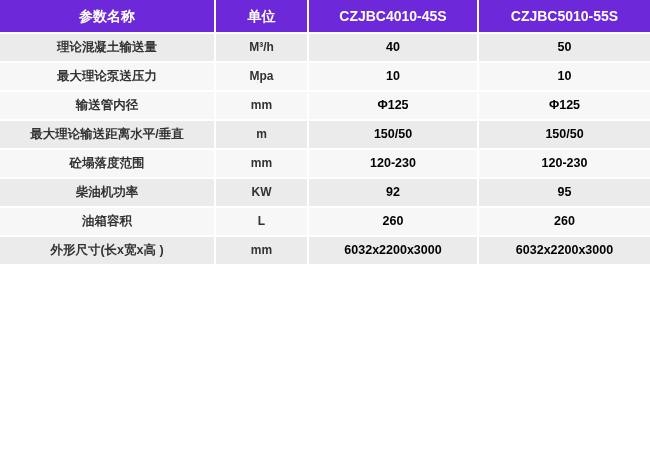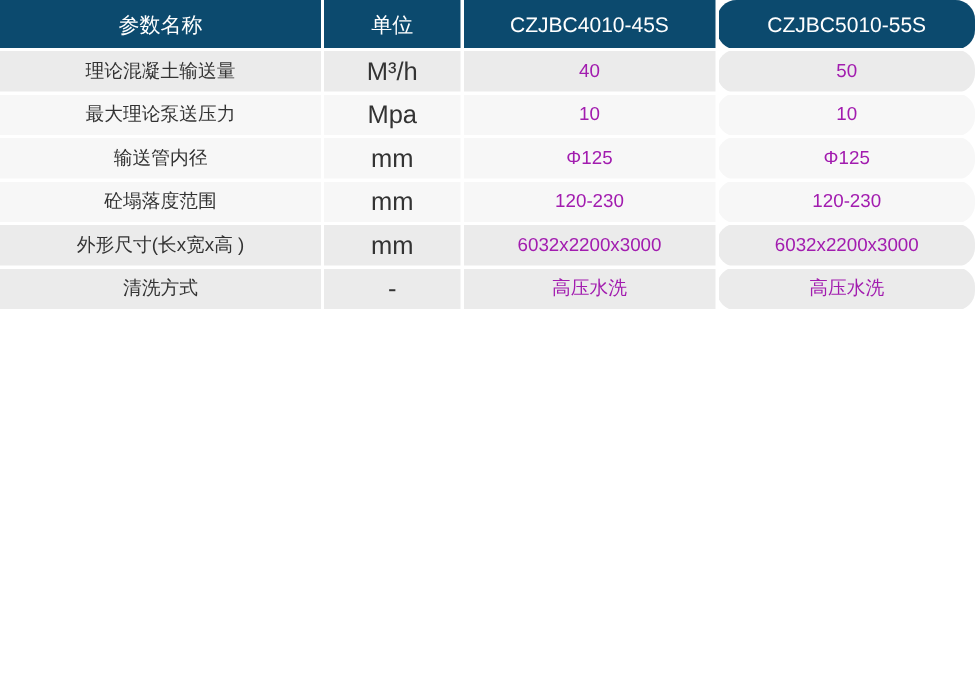--- a/index.html
+++ b/index.html
@@ -24,58 +24,57 @@
   #spec-table col.c2 { width: 170px; }
   #spec-table col.c3 { width: 172px; }
 
   #spec-table th,
   #spec-table td {
     height: 27px;
     line-height: 27px;
     padding: 0 2px;
     text-align: center;
     vertical-align: middle;
-    font-weight: normal;
+    font-weight: bold;
     font-size: 12.5px;
     border-right: 2px solid #ffffff;
     border-bottom: 2px solid #ffffff;
     white-space: nowrap;
     overflow: hidden;
   }
   #spec-table th:last-child,
   #spec-table td:last-child {
     border-right: none;
-    border-radius: 13px;
   }
   #spec-table thead th {
-    background: #0c4a6e;
+    background: #6d28d9;
     color: #ffffff;
     font-size: 14px;
-    font-weight: normal;
+    font-weight: bold;
     height: 32px;
     line-height: 32px;
   }
   #spec-table tbody tr.odd td {
     background: #ebebeb;
   }
   #spec-table tbody tr.even td {
     background: #f7f7f7;
   }
   #spec-table tbody td.col-name {
     font-size: 12.5px;
     color: #333333;
   }
   #spec-table tbody td.col-unit {
-    font-size: 17px;
+    font-size: 12px;
     color: #333333;
     text-align: center;
   }
   #spec-table tbody td.col-val {
     font-size: 12.5px;
-    color: #a21caf;
+    color: #000000;
   }
   .tail-space {
     height: 80px;
     background: #ffffff;
   }
 </style>
 </head>
 <body>
 
 <table id="spec-table">
@@ -105,33 +104,45 @@
       <td class="col-unit">Mpa</td>
       <td class="col-val">10</td>
       <td class="col-val">10</td>
     </tr>
     <tr class="even">
       <td class="col-name">输送管内径</td>
       <td class="col-unit">mm</td>
       <td class="col-val">Φ125</td>
       <td class="col-val">Φ125</td>
     </tr>
+    <tr class="odd">
+      <td class="col-name">最大理论输送距离水平/垂直</td>
+      <td class="col-unit">m</td>
+      <td class="col-val">150/50</td>
+      <td class="col-val">150/50</td>
+    </tr>
     <tr class="even">
       <td class="col-name">砼塌落度范围</td>
       <td class="col-unit">mm</td>
       <td class="col-val">120-230</td>
       <td class="col-val">120-230</td>
     </tr>
     <tr class="odd">
+      <td class="col-name">柴油机功率</td>
+      <td class="col-unit">KW</td>
+      <td class="col-val">92</td>
+      <td class="col-val">95</td>
+    </tr>
+    <tr class="even">
+      <td class="col-name">油箱容积</td>
+      <td class="col-unit">L</td>
+      <td class="col-val">260</td>
+      <td class="col-val">260</td>
+    </tr>
+    <tr class="odd">
       <td class="col-name">外形尺寸(长x宽x高 )</td>
       <td class="col-unit">mm</td>
       <td class="col-val">6032x2200x3000</td>
       <td class="col-val">6032x2200x3000</td>
-    </tr>
-    <tr class="odd">
-      <td class="col-name">清洗方式</td>
-      <td class="col-unit">-</td>
-      <td class="col-val">高压水洗</td>
-      <td class="col-val">高压水洗</td>
     </tr>
   </tbody>
 </table>
 <div class="tail-space"></div>
 
 </body></html>

